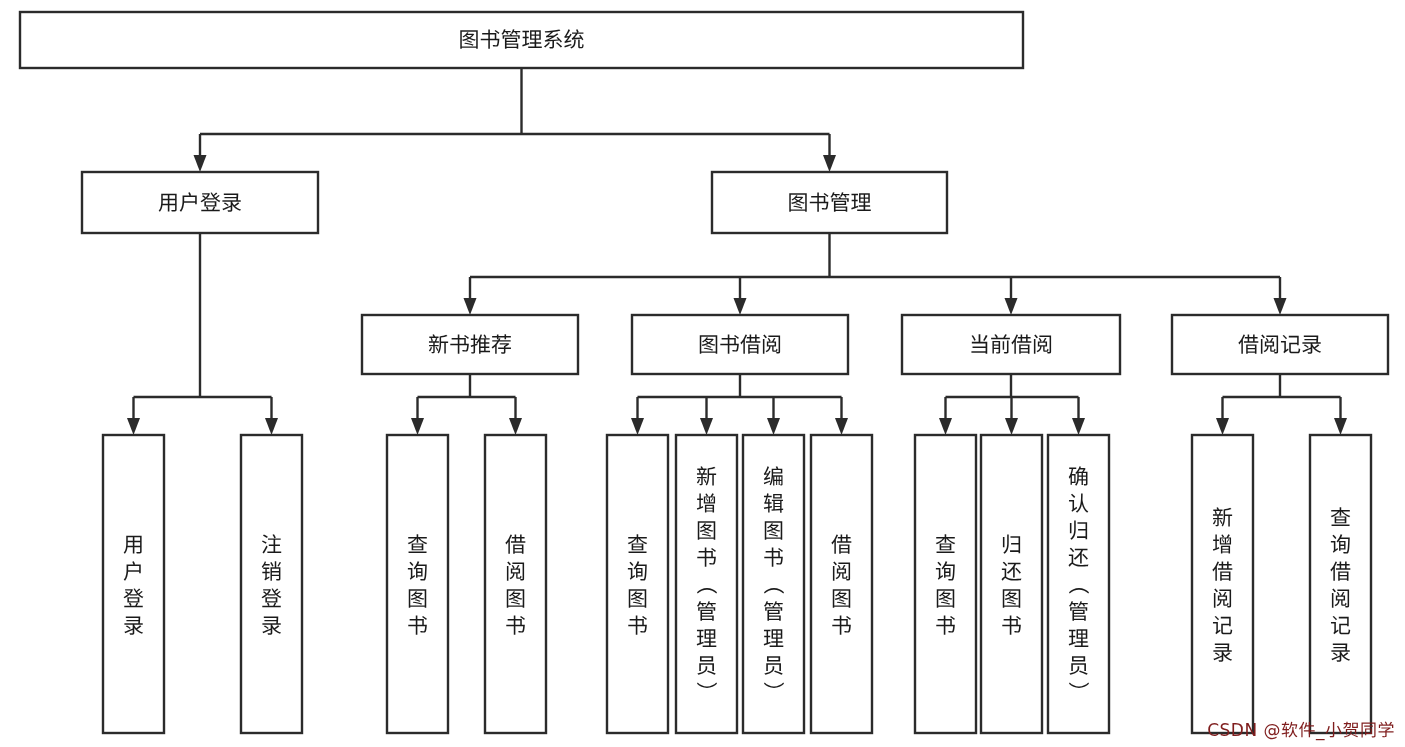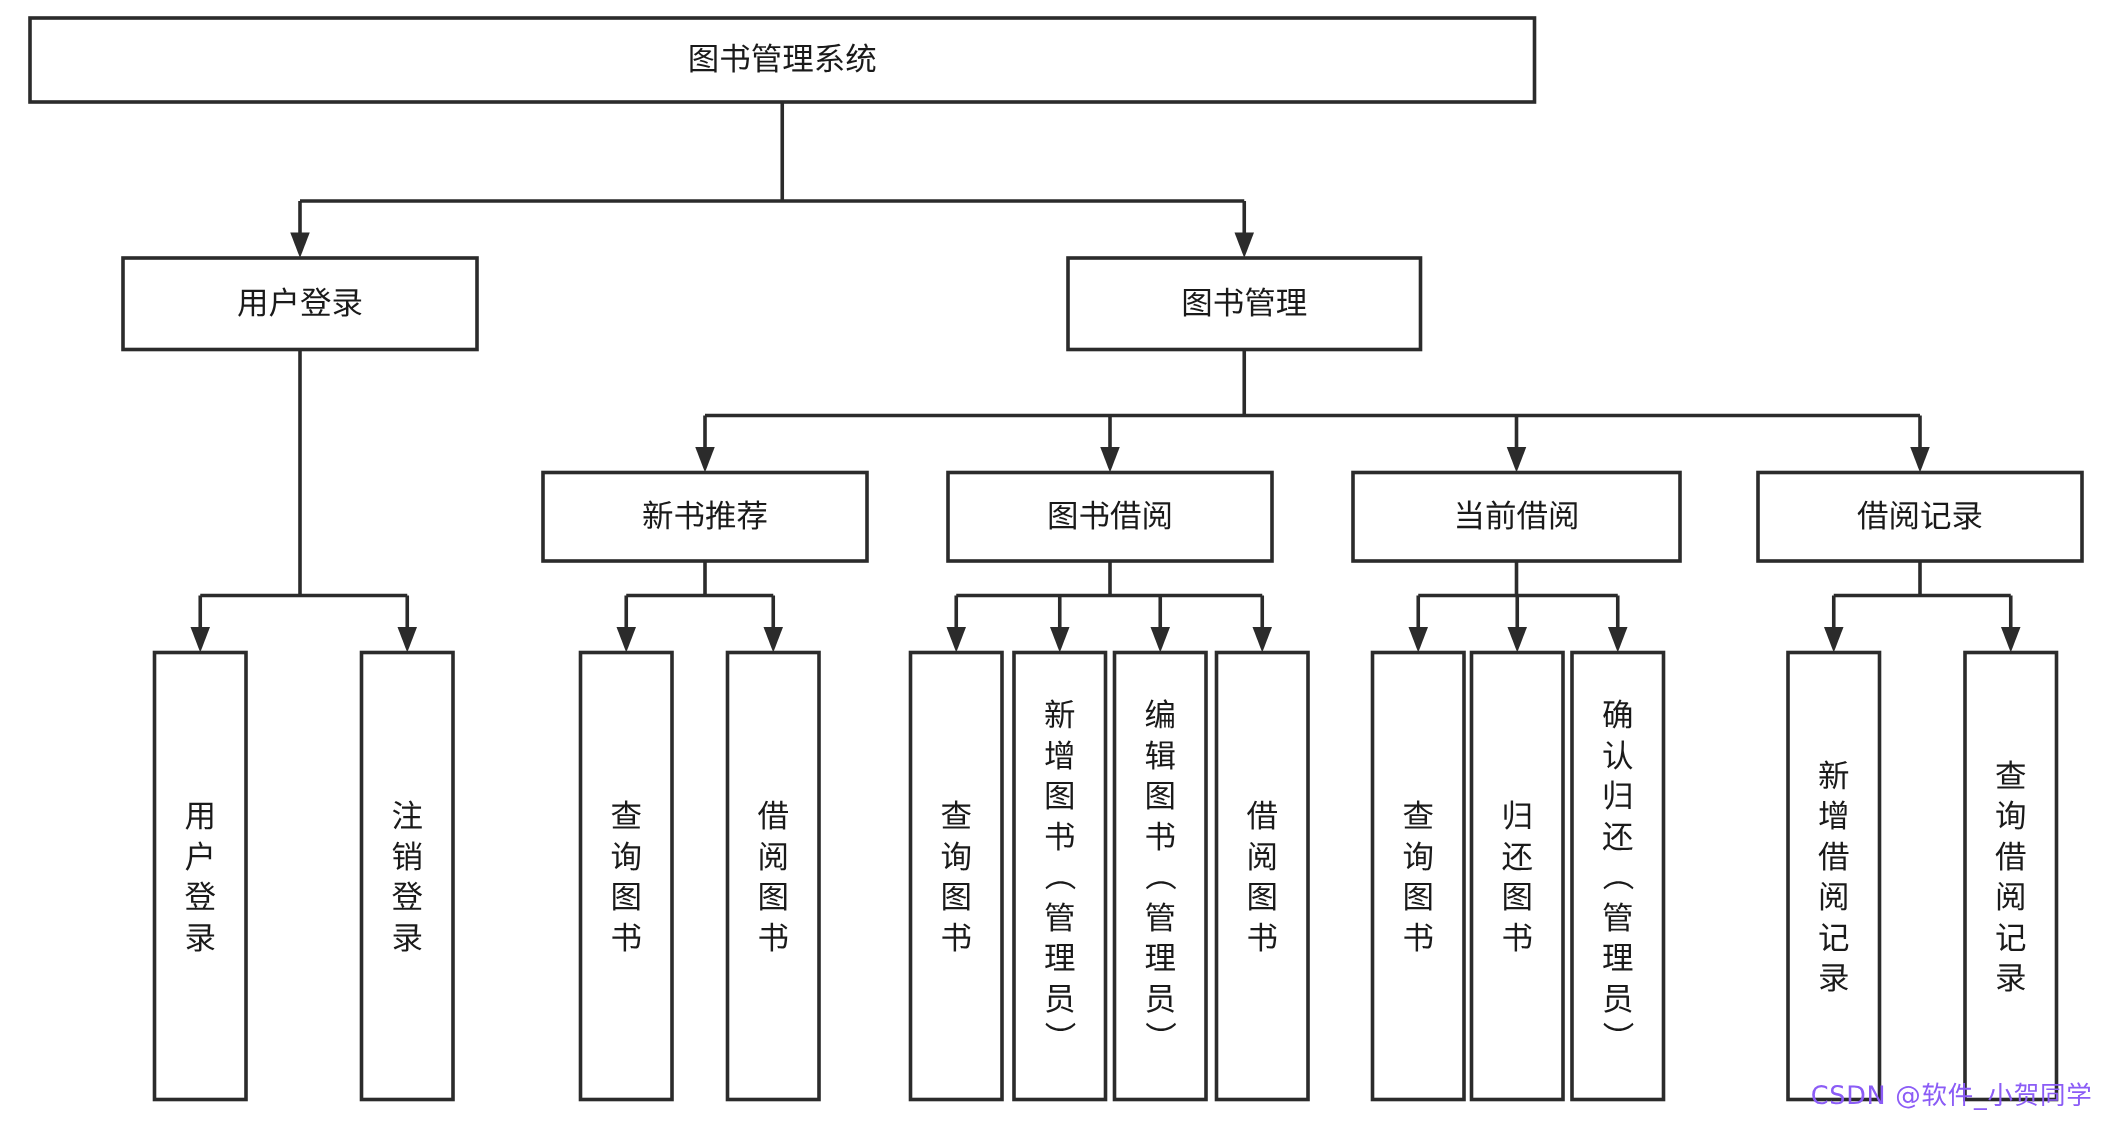--- a/index.html
+++ b/index.html
@@ -55,21 +55,21 @@
     font-size: 21px;
     fill: #1a1a1a;
     text-anchor: middle;
   }
   .watermark-text {
     position: absolute;
     right: 10px;
     bottom: 6px;
     font-family: "DejaVu Sans", "Liberation Sans", sans-serif;
     font-size: 17px;
-    color: #8b5cf6;
+    color: #7f1d1d;
     white-space: nowrap;
     letter-spacing: 0.5px;
     user-select: none;
   }
 </style>
 </head>
 <body>
 
 <div id="diagram-root">
   <svg id="diagram-svg" viewBox="0 0 1405 747">

